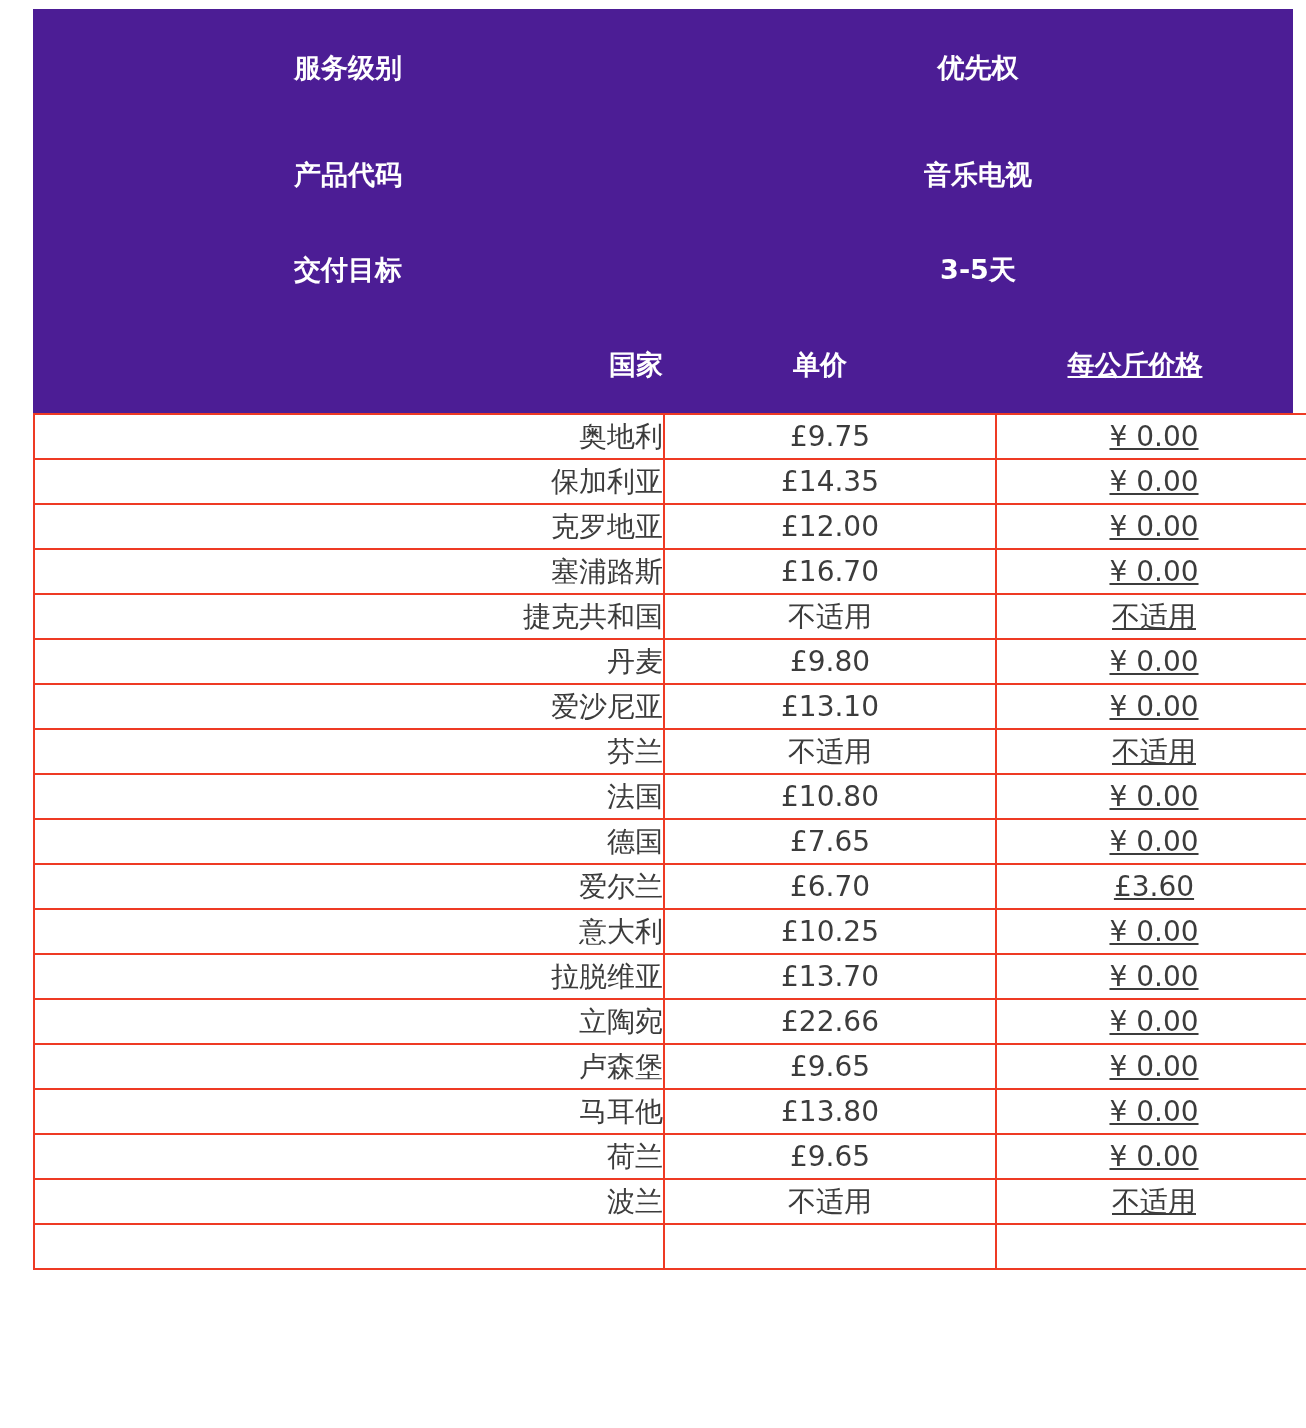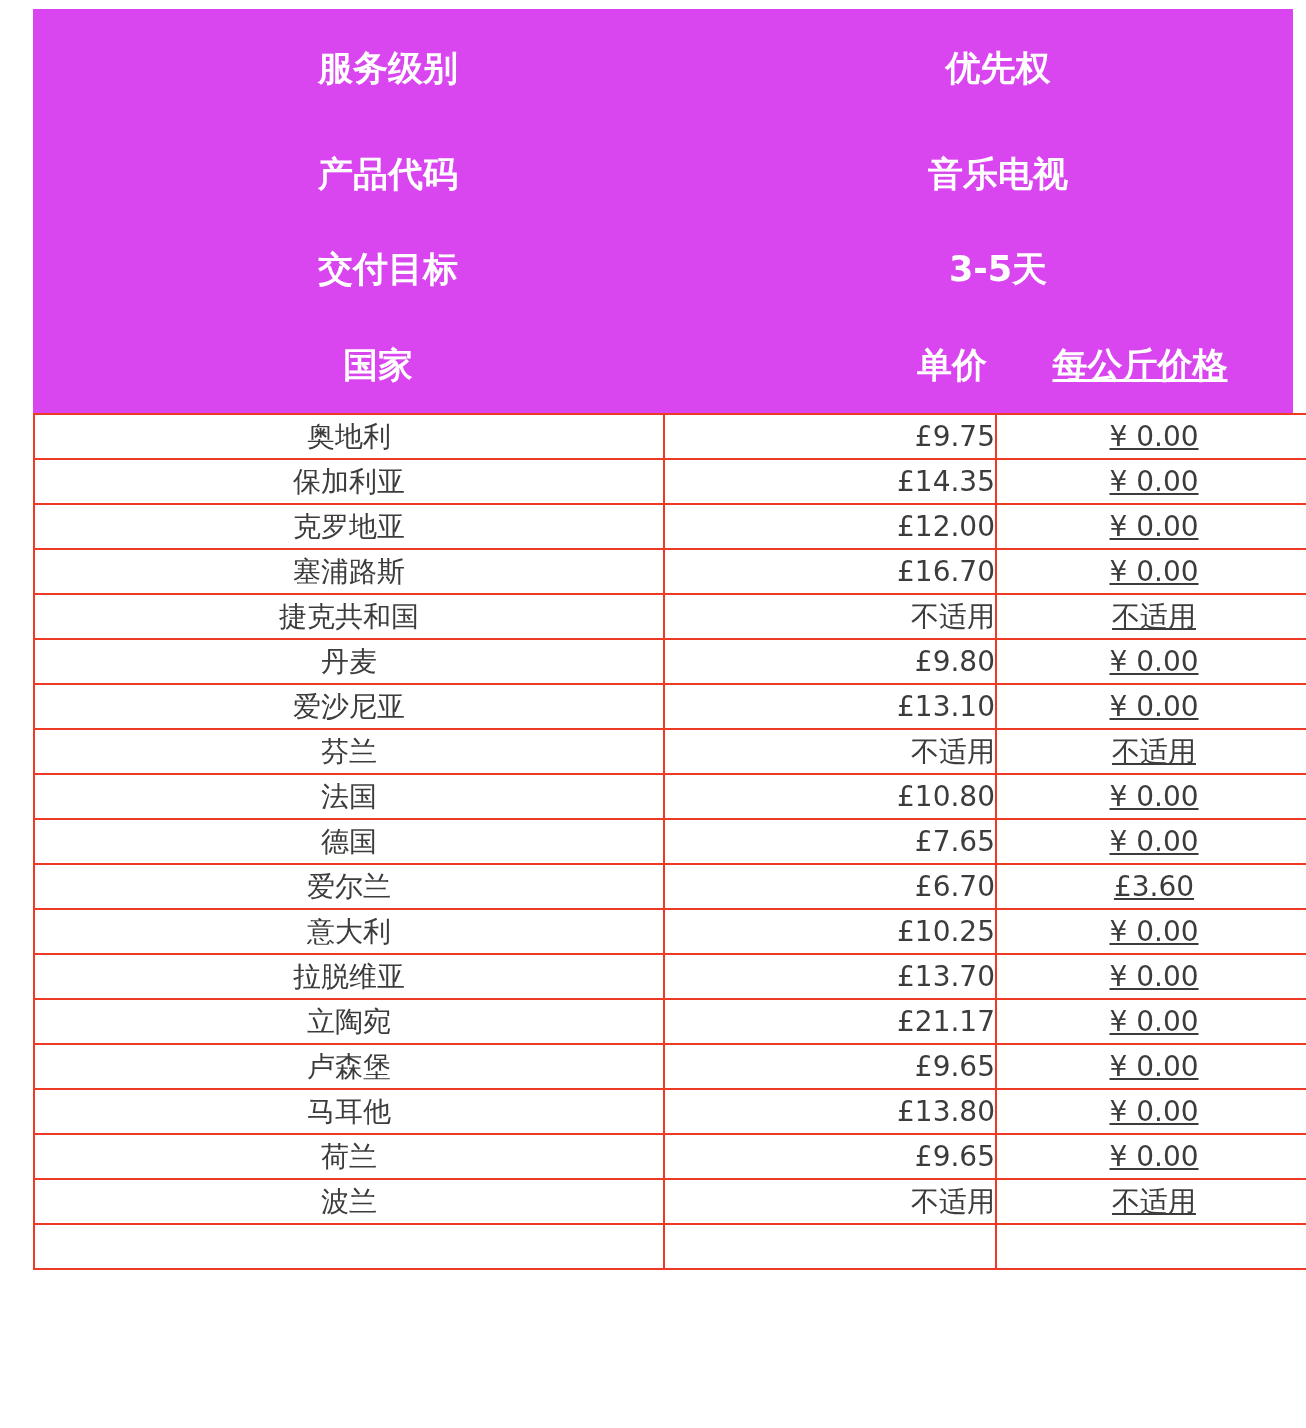--- a/index.html
+++ b/index.html
@@ -1,26 +1,26 @@
 <!DOCTYPE html>
 <html><head>
 <meta charset="utf-8">
 <style>
   html, body { margin: 0; padding: 0; background: #ffffff; }
   body { width: 1306px; height: 1428px; overflow: hidden; position: relative;
          font-family: "DejaVu Sans", "Liberation Sans", sans-serif; }
   .wrap { position: absolute; left: 33px; top: 9px; width: 1260px; }
-  .head { background: #d946ef; color: #fff; font-weight: bold; font-size: 35px; padding-left: 40px; }
+  .head { background: #4c1d95; color: #fff; font-weight: bold; font-size: 27px; }
   .meta-row { display: flex; height: 95px; align-items: center; }
   .meta-row:first-child { height: 118px; padding-top: 0; }
   .meta-label { width: 630px; text-align: center; }
   .meta-value { flex: 1; text-align: center; }
   .col-head { display: flex; height: 96px; align-items: center; }
-  .c1 { width: 630px; text-align: center; box-sizing: border-box; }
-  .c2 { width: 314px; text-align: right; box-sizing: border-box; }
+  .c1 { width: 630px; text-align: right; box-sizing: border-box; }
+  .c2 { width: 314px; text-align: center; box-sizing: border-box; }
   .c3 { width: 316px; text-align: center; box-sizing: border-box; text-decoration: underline; }
   table { border-collapse: collapse; width: 1260px; table-layout: fixed; }
   td { border: 2px solid #ee3a24; height: 45px; padding: 0; text-align: center;
        font-size: 28px; color: #3c3c3c; font-family: "DejaVu Sans", "Liberation Sans", sans-serif; }
   td.c1 { width: 630px; } td.c2 { width: 332px; } td.c3 { width: 316px; }
 </style>
 </head>
 <body>
 
 <div class="wrap">
@@ -105,21 +105,21 @@
           <td class="c2">£10.25</td>
           <td class="c3">¥ 0.00</td>
         </tr>
         <tr>
           <td class="c1">拉脱维亚</td>
           <td class="c2">£13.70</td>
           <td class="c3">¥ 0.00</td>
         </tr>
         <tr>
           <td class="c1">立陶宛</td>
-          <td class="c2">£21.17</td>
+          <td class="c2">£22.66</td>
           <td class="c3">¥ 0.00</td>
         </tr>
         <tr>
           <td class="c1">卢森堡</td>
           <td class="c2">£9.65</td>
           <td class="c3">¥ 0.00</td>
         </tr>
         <tr>
           <td class="c1">马耳他</td>
           <td class="c2">£13.80</td>

